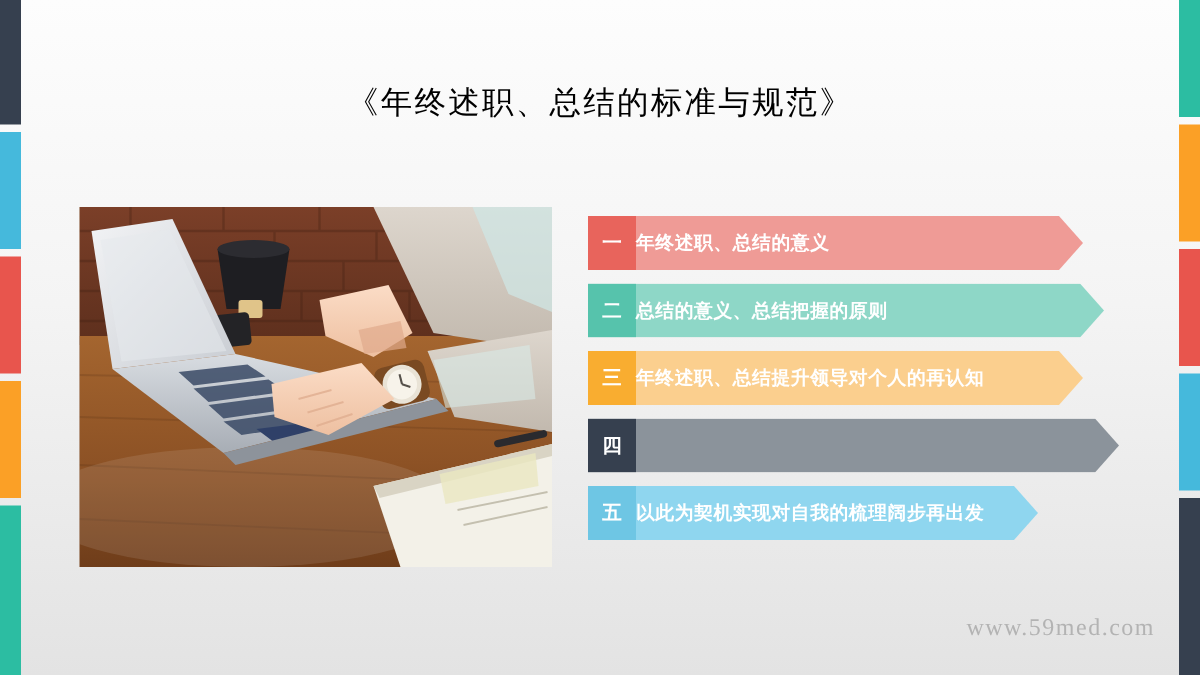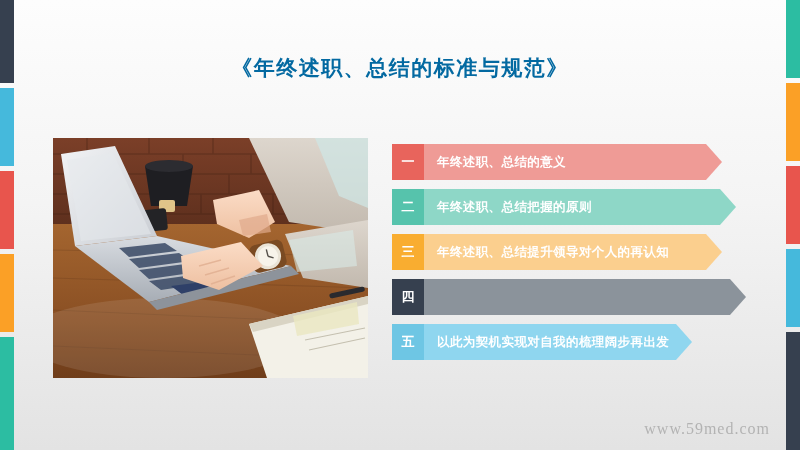--- a/index.html
+++ b/index.html
@@ -12,21 +12,21 @@
 
   
   .edge { position:absolute; top:0; height:450px; width:14px; }
   .edge.left  { left:0; }
   .edge.right { right:0; }
   .edge .seg { position:absolute; left:0; width:14px; }
 
   
   .title-wrap { position:absolute; top:54px; left:0; width:800px; text-align:center; }
   .title {
-    font-size:21px; font-weight:bold; color:#0369a1;
+    font-size:21px; font-weight:normal; color:#000000;
     letter-spacing:1.5px; font-family:"DejaVu Sans",sans-serif;
   }
 
   
   .photo {
     position:absolute; left:53px; top:138px; width:315px; height:240px;
     overflow:hidden; background:#8a5a38;
   }
   .photo svg { display:block; width:315px; height:240px; }
 
@@ -39,26 +39,26 @@
   }
   .num {
     width:32px; height:36px; flex:0 0 32px;
     display:flex; align-items:center; justify-content:center;
     color:#ffffff; font-size:13px; font-weight:bold;
     font-family:"DejaVu Sans",sans-serif;
   }
   .txt {
     color:#ffffff; font-size:12.5px; font-weight:bold;
     font-family:"DejaVu Sans",sans-serif;
-    padding-left:13px; white-space:nowrap; letter-spacing:0.4px;
+    white-space:nowrap; letter-spacing:0.4px;
   }
 
   
   .watermark {
-    position:absolute; right:30px; bottom:12px;
+    position:absolute; right:30px; bottom:22px;
     font-size:16px; color:#b3b3b3; letter-spacing:1px;
     font-family:"Liberation Serif","DejaVu Serif",serif;
   }
 </style>
 </head>
 <body style="background: linear-gradient(rgb(253, 253, 253) 0%, rgb(244, 244, 244) 45%, rgb(227, 227, 227) 100%);">
 
 <div class="edge left" id="edge-left">
     <div class="seg" style="top: 0px; height: 83px; background: rgb(54, 64, 79);"></div>
     <div class="seg" style="top: 88px; height: 78px; background: rgb(69, 185, 220);"></div>
@@ -201,21 +201,21 @@
 <div class="list" id="agenda-list">
     <div class="row">
       <div class="bar" style="width: 330px; background: rgb(239, 155, 150); clip-path: polygon(0px 0px, calc(100% - 16px) 0px, 100% 50%, calc(100% - 16px) 100%, 0px 100%);">
         <div class="num" style="background: rgb(232, 100, 92);">一</div>
         <div class="txt">年终述职、总结的意义</div>
       </div>
     </div>
     <div class="row">
       <div class="bar" style="width: 344px; background: rgb(142, 215, 199); clip-path: polygon(0px 0px, calc(100% - 16px) 0px, 100% 50%, calc(100% - 16px) 100%, 0px 100%);">
         <div class="num" style="background: rgb(86, 195, 172);">二</div>
-        <div class="txt">年终述职、总结把握的原则</div>
+        <div class="txt">总结的意义、总结把握的原则</div>
       </div>
     </div>
     <div class="row">
       <div class="bar" style="width: 330px; background: rgb(251, 207, 142); clip-path: polygon(0px 0px, calc(100% - 16px) 0px, 100% 50%, calc(100% - 16px) 100%, 0px 100%);">
         <div class="num" style="background: rgb(249, 173, 48);">三</div>
         <div class="txt">年终述职、总结提升领导对个人的再认知</div>
       </div>
     </div>
     <div class="row">
       <div class="bar" style="width: 354px; background: rgb(139, 147, 155); clip-path: polygon(0px 0px, calc(100% - 16px) 0px, 100% 50%, calc(100% - 16px) 100%, 0px 100%);">

